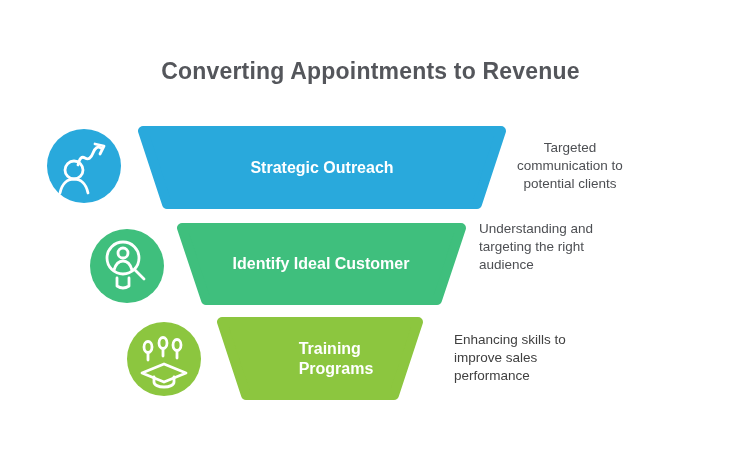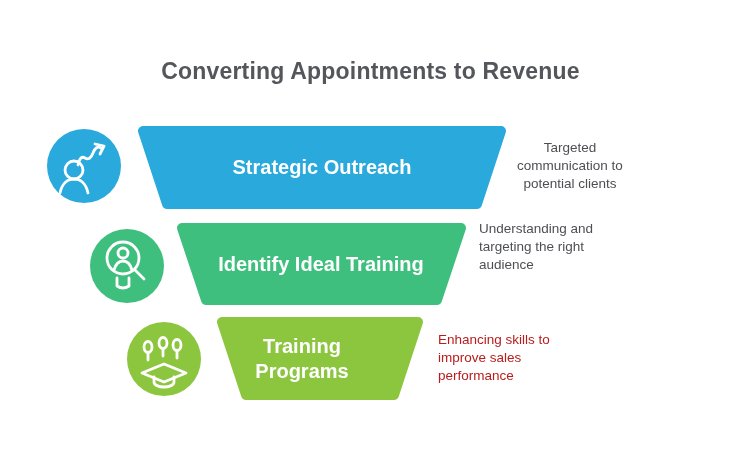--- a/index.html
+++ b/index.html
@@ -18,33 +18,33 @@
   .funnel-svg{position:absolute;left:0;top:0;}
   .funnel-svg polygon{stroke-width:10;stroke-linejoin:round;}
   .icon-circle{
     position:absolute;width:74px;height:74px;border-radius:50%;
     display:flex;align-items:center;justify-content:center;
   }
   .icon-circle svg{display:block;}
   .icon-stroke{fill:none;stroke:#ffffff;stroke-width:2.8;stroke-linecap:round;stroke-linejoin:round;}
   .bar-label{
     position:absolute;display:flex;align-items:center;justify-content:center;
-    color:#ffffff;font-weight:bold;font-size:20px;text-align:center;
+    color:#ffffff;font-weight:bold;font-size:16px;
     white-space:pre-line;line-height:1.25;z-index:2;
   }
   .desc{
     position:absolute;font-size:13.5px;line-height:1.35;
     white-space:pre-line;z-index:2;
   }
   #icon1{left:47px;top:129px;}
   #icon2{left:90px;top:229px;}
   #icon3{left:127px;top:322px;}
   #label1{left:167px;top:131px;width:310px;height:73px;}
   #label2{left:181px;top:228px;width:280px;height:72px;}
-  #label3{left:192px;top:322px;width:220px;height:73px;}
+  #label3{left:226px;top:322px;width:220px;height:73px;}
   #desc1{left:517px;top:139px;}
   #desc2{left:479px;top:220px;}
   #desc3{left:438px;top:331px;}
 </style>
 </head>
 <body>
 
 <div class="canvas">
 
   <div class="title" style="color: rgb(84, 86, 91);">Converting Appointments to Revenue</div>
@@ -81,27 +81,27 @@
       <ellipse class="icon-stroke" cx="36" cy="21" rx="4" ry="5.5"></ellipse>
       <line class="icon-stroke" x1="36" y1="26.5" x2="36" y2="34"></line>
       <ellipse class="icon-stroke" cx="50" cy="23" rx="4" ry="5.5"></ellipse>
       <line class="icon-stroke" x1="50" y1="28.5" x2="50" y2="36"></line>
       <path class="icon-stroke" d="M37 42 L59 51 L37 60 L15 51 Z"></path>
       <path class="icon-stroke" d="M27 55 v5 c0 3 4.5 5 10 5 c5.5 0 10 -2 10 -5 v-5"></path>
     </svg>
   </div>
 
   <div class="bar-label" id="label1">Strategic Outreach</div>
-  <div class="bar-label" id="label2">Identify Ideal Training</div>
+  <div class="bar-label" id="label2">Identify Ideal Customer</div>
   <div class="bar-label" id="label3">Training
 Programs</div>
 
   <div class="desc" id="desc1" style="color: rgb(77, 79, 83); text-align: center;">Targeted
 communication to
 potential clients</div>
   <div class="desc" id="desc2" style="color: rgb(77, 79, 83);">Understanding and
 targeting the right
 audience</div>
-  <div class="desc" id="desc3" style="color: #b91c1c;">Enhancing skills to
+  <div class="desc" id="desc3" style="color: #404040; margin-left: 16px;">Enhancing skills to
 improve sales
 performance</div>
 
 </div>
 
 </body></html>

